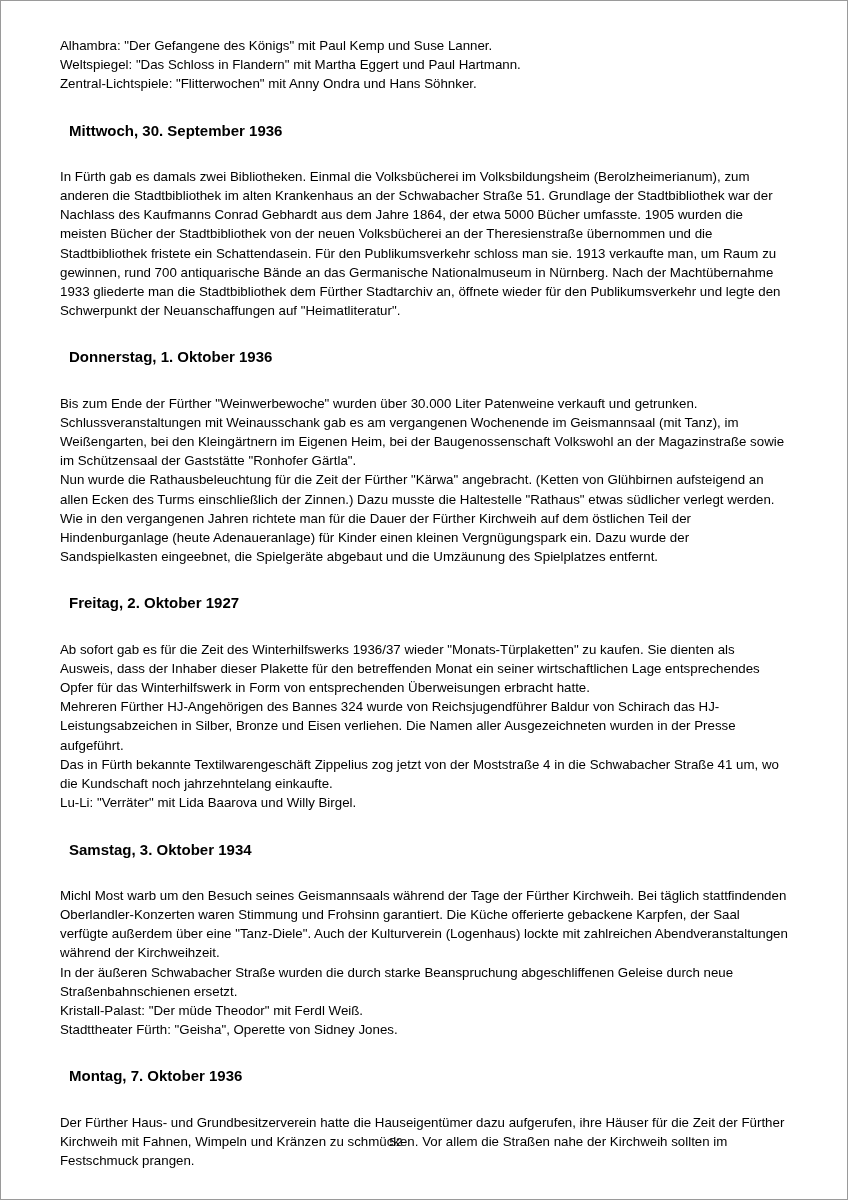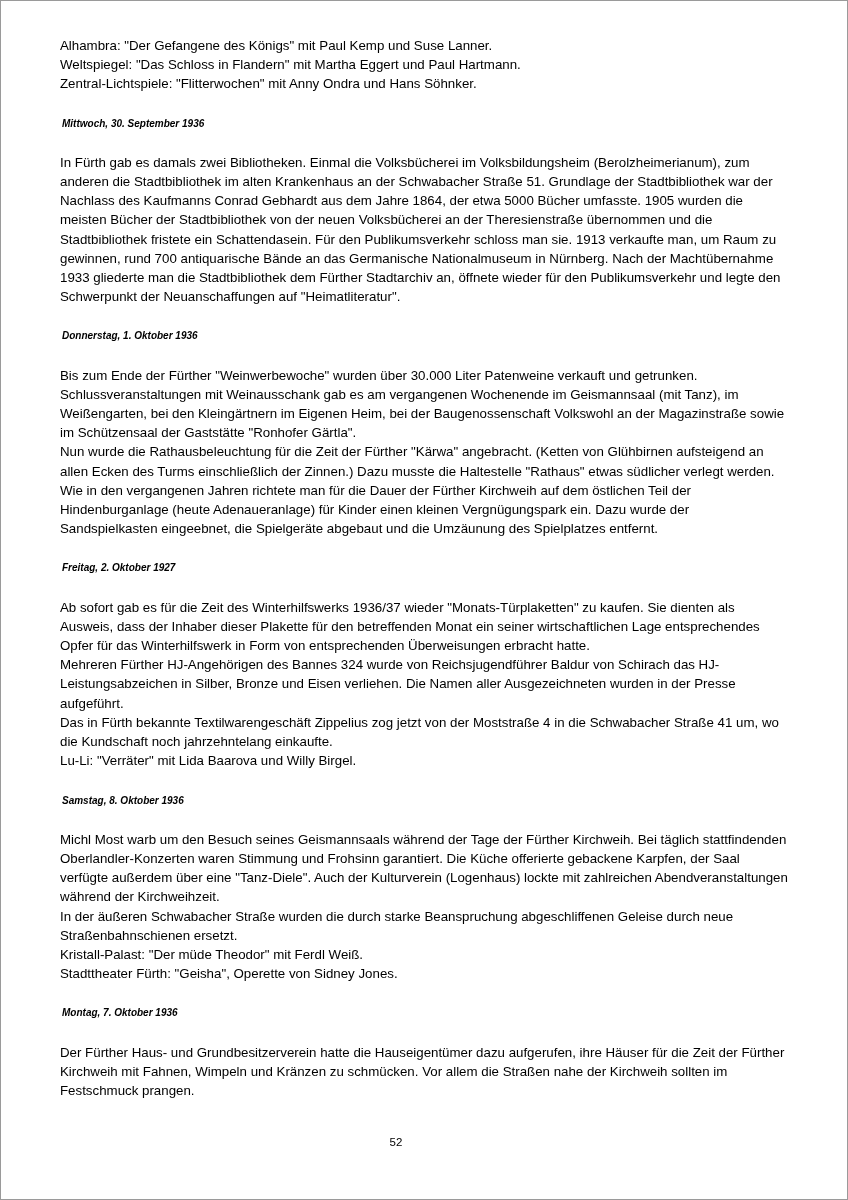--- a/index.html
+++ b/index.html
@@ -37,27 +37,26 @@
   }
   .para {
     font-size: 13.3px;
     line-height: 19.2px;
     color: #000000;
     margin: 0;
     text-align: left;
     white-space: pre-wrap;
   }
   .heading {
-    font-size: 10px;
+    font-size: 15px;
     line-height: 19.2px;
     font-weight: bold;
     color: #000000;
-    margin: 1px;
+    margin: 8px;
     padding-left: 1px;
-    font-style: italic;
   }
   .gap-heading-before { height: 19px; }
   .gap-heading-after { height: 19px; }
   .footer {
     position: absolute;
     left: 0;
     top: 1136px;
     width: 792px;
     text-align: center;
     font-size: 11.5px;
@@ -93,21 +92,21 @@
 
     <p class="heading">Freitag, 2. Oktober 1927</p>
     <div class="gap-heading-after"></div>
 
     <p class="para">Ab sofort gab es für die Zeit des Winterhilfswerks 1936/37 wieder "Monats-Türplaketten" zu kaufen. Sie dienten als Ausweis, dass der Inhaber dieser Plakette für den betreffenden Monat ein seiner wirtschaftlichen Lage entsprechendes Opfer für das Winterhilfswerk in Form von entsprechenden Überweisungen erbracht hatte.
 Mehreren Fürther HJ-Angehörigen des Bannes 324 wurde von Reichsjugendführer Baldur von Schirach das HJ-Leistungsabzeichen in Silber, Bronze und Eisen verliehen. Die Namen aller Ausgezeichneten wurden in der Presse aufgeführt.
 Das in Fürth bekannte Textilwarengeschäft Zippelius zog jetzt von der Moststraße 4 in die Schwabacher Straße 41 um, wo die Kundschaft noch jahrzehntelang einkaufte.
 Lu-Li: "Verräter" mit Lida Baarova und Willy Birgel.</p>
     <div class="gap-heading-before"></div>
 
-    <p class="heading">Samstag, 8. Oktober 1936</p>
+    <p class="heading">Samstag, 3. Oktober 1934</p>
     <div class="gap-heading-after"></div>
 
     <p class="para">Michl Most warb um den Besuch seines Geismannsaals während der Tage der Fürther Kirchweih. Bei täglich stattfindenden Oberlandler-Konzerten waren Stimmung und Frohsinn garantiert. Die Küche offerierte gebackene Karpfen, der Saal verfügte außerdem über eine "Tanz-Diele". Auch der Kulturverein (Logenhaus) lockte mit zahlreichen Abendveranstaltungen während der Kirchweihzeit.
 In der äußeren Schwabacher Straße wurden die durch starke Beanspruchung abgeschliffenen Geleise durch neue Straßenbahnschienen ersetzt.
 Kristall-Palast: "Der müde Theodor" mit Ferdl Weiß.
 Stadttheater Fürth: "Geisha", Operette von Sidney Jones.</p>
     <div class="gap-heading-before"></div>
 
     <p class="heading">Montag, 7. Oktober 1936</p>
     <div class="gap-heading-after"></div>

